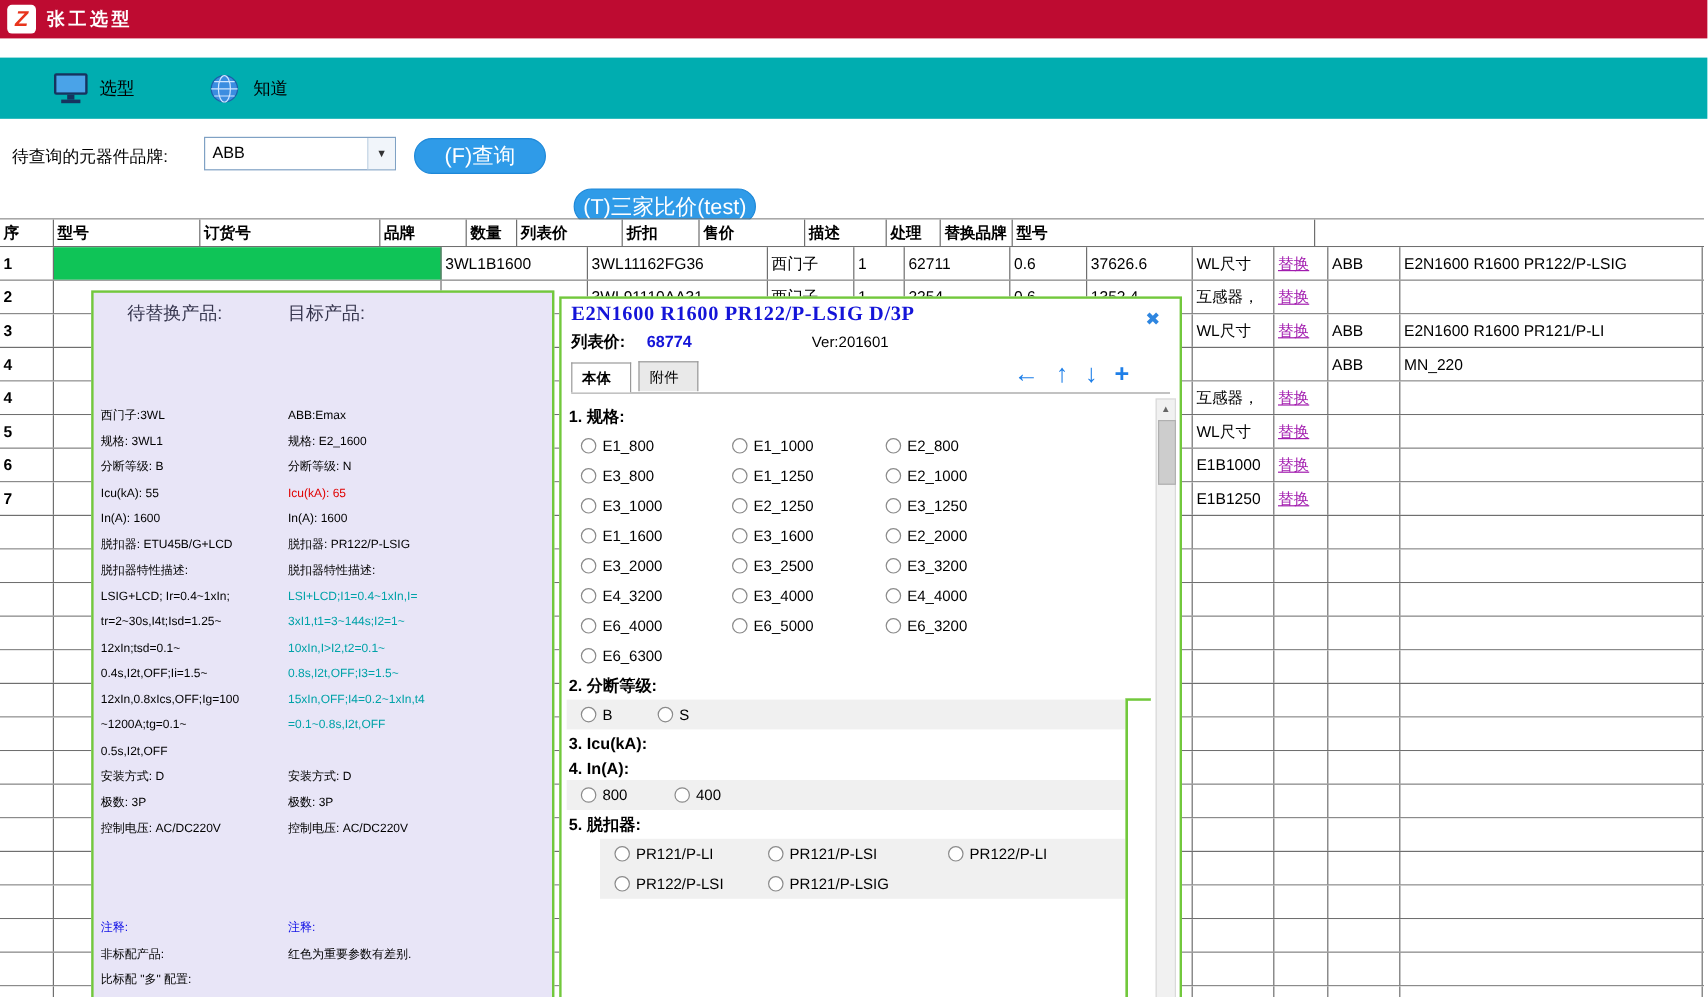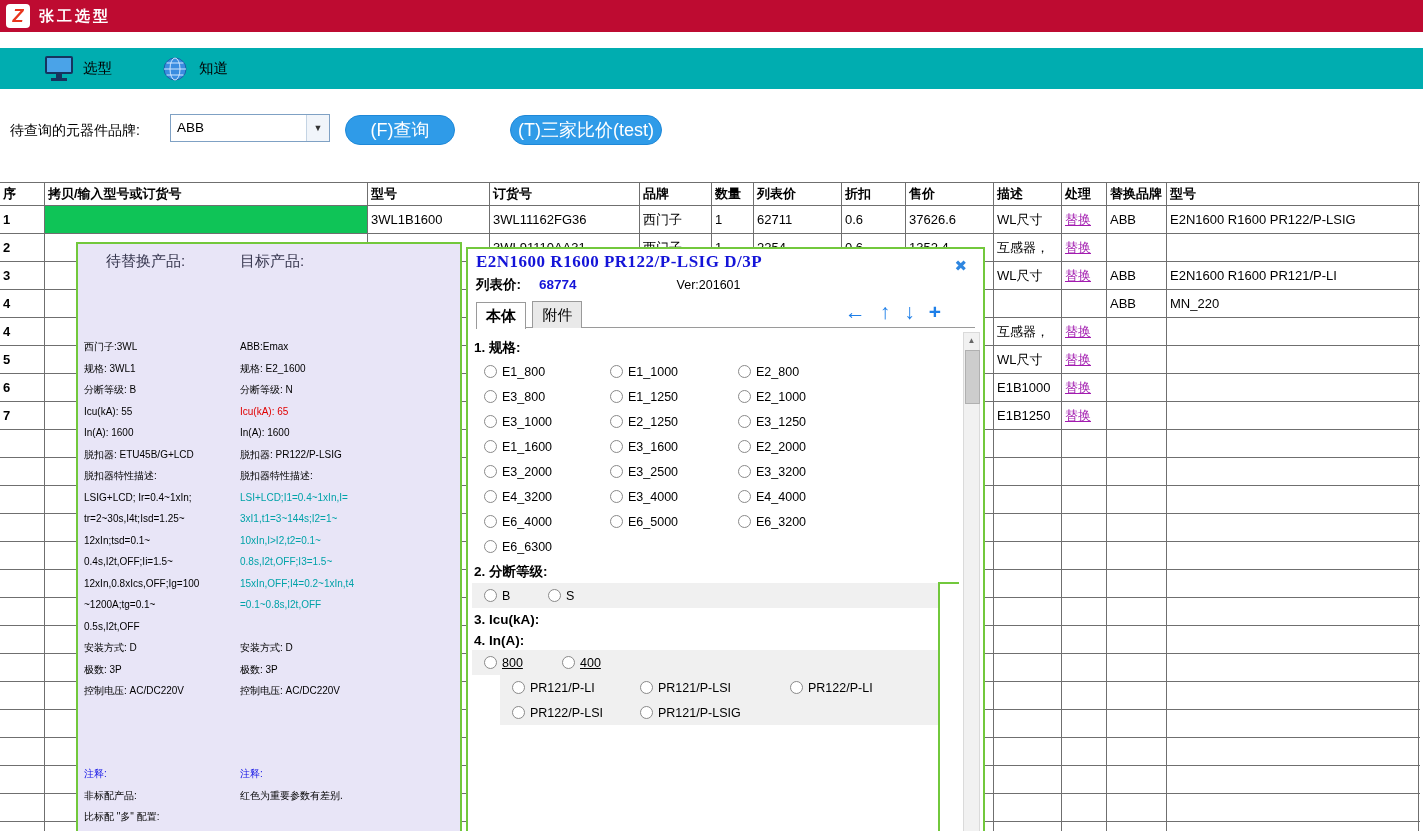--- a/index.html
+++ b/index.html
@@ -4,33 +4,33 @@
 <style>
   html,body{margin:0;padding:0;}
   #app{position:relative;width:1423px;height:831px;background:#fff;overflow:hidden;
        font-family:"Liberation Sans","DejaVu Sans",sans-serif;color:#000;}
   
   .titlebar{position:absolute;top:0;left:0;right:0;height:32px;background:#BE0B31;display:flex;align-items:center;}
   .logo{width:24px;height:24px;background:#fff;border-radius:4px;margin:0 9px 0 6px;display:flex;align-items:center;justify-content:center;
         font-weight:bold;font-style:italic;font-size:18px;color:#E8341C;}
   .wtitle{color:#fff;font-size:15px;font-weight:bold;letter-spacing:3px;}
   
-  .tabstrip{position:absolute;top:48px;left:0;right:0;height:41px;background:#00ADB0;display:flex;align-items:center;padding-left:30px;gap:20px;box-sizing:border-box;}
+  .tabstrip{position:absolute;top:48px;left:0;right:0;height:51px;background:#00ADB0;display:flex;align-items:center;padding-left:30px;gap:32px;box-sizing:border-box;}
   .tab{display:flex;align-items:center;gap:9px;padding:5px 14px;font-size:14.5px;height:39px;box-sizing:border-box;color:#000;}
   .tab.active{background:linear-gradient(#D8F0A2,#8FC93F);border:1px solid #64A421;border-radius:2px;font-weight:600;}
   .ticon{display:inline-flex;width:30px;height:28px;align-items:center;justify-content:center;}
   
   .brand-label{position:absolute;left:10px;top:122px;font-size:14px;}
   .combo{position:absolute;left:170px;top:114px;width:160px;height:28px;background:#fff;border:1px solid #7FA1C4;display:flex;box-sizing:border-box;}
   .combo-val{flex:1;font-size:13.5px;padding:5px 6px;}
   .combo-btn{width:22px;border-left:1px solid #C4D4E4;background:#F1F5FA;display:flex;align-items:center;justify-content:center;font-size:9px;color:#333;}
   .btn{position:absolute;top:115px;height:30px;border-radius:15px;background:#2F9BE8;border:1px solid #1E88D8;color:#fff;font-size:18px;
        display:flex;align-items:center;justify-content:center;box-sizing:border-box;}
   .btn-query{left:345px;width:110px;}
-  .btn-compare{left:510px;width:152px;}
+  .btn-compare{left:478px;width:152px;margin-top:42px;}
   
   .tbl{position:absolute;left:0;top:182px;width:1420px;border-top:1px solid #6f6f6f;}
   .trow,.thead{display:flex;background:#fff;border-bottom:1px solid #6f6f6f;}
   .thead{height:22px;font-weight:bold;}
   .trow{height:27px;}
   .tcell{box-sizing:border-box;border-right:1px solid #6f6f6f;padding:0 3px;font-size:13px;white-space:nowrap;overflow:hidden;
          display:flex;align-items:center;flex:none;}
   .th{font-weight:bold;}
   .w0{width:45px}.w1{width:323px}.w2{width:122px}.w3{width:150px}.w4{width:72px}.w5{width:42px}.w6{width:88px}
   .w7{width:64px}.w8{width:88px}.w9{width:68px}.w10{width:45px}.w11{width:60px}.w12{width:252px}
@@ -51,21 +51,21 @@
   .cline.blue{color:#1414E6;margin-top:40px;}
   
   .sel{position:absolute;left:466px;top:247px;width:519px;height:613px;background:#fff;border:2px solid #72C83C;z-index:6;overflow:hidden;box-sizing:border-box;}
   .sel-title{margin:3px 30px 0 8px;font-family:"Liberation Serif","DejaVu Serif",serif;font-size:17px;font-weight:bold;color:#1414D8;letter-spacing:0.5px;white-space:nowrap;}
   .sel-close{position:absolute;top:8px;right:16px;color:#2E86E0;font-size:15px;font-weight:bold;cursor:pointer;}
   .sel-price{margin:4px 8px 0;font-size:13.5px;display:flex;align-items:baseline;}
   .pl{font-weight:bold;}
   .pv{font-weight:bold;color:#1414D8;margin-left:18px;}
   .ver{margin-left:100px;font-size:12.5px;}
   .sel-tabs{margin:7px 8px 0;height:26px;border-bottom:1px solid #9a9a9a;position:relative;}
-  .stab{display:inline-block;min-width:32px;text-align:center;font-size:15px;padding:4px 8px 3px;border:1px solid #9a9a9a;border-bottom:none;
+  .stab{display:inline-block;min-width:32px;font-size:12px;padding:4px 8px 3px;border:1px solid #9a9a9a;border-bottom:none;
         background:#E9E9E9;margin-right:2px;vertical-align:bottom;cursor:pointer;}
   .stab.active{background:#fff;font-weight:bold;position:relative;top:1px;}
   .nav{position:absolute;right:34px;top:-2px;display:flex;gap:14px;}
   .nav span{color:#1E7FE8;font-size:21px;font-weight:bold;line-height:26px;cursor:pointer;}
   .sel-body{position:absolute;left:4px;right:24px;top:86px;bottom:4px;overflow:hidden;}
   .shead{font-weight:bold;font-size:13.5px;padding:4px 2px 2px;background:#fff;}
   .sopts{display:grid;grid-auto-rows:25px;align-items:center;padding-left:12px;background:#fff;}
   .sopts.shaded{background:#F0F0F0;}
   .opt{display:flex;align-items:center;gap:5px;font-size:12.5px;white-space:nowrap;cursor:pointer;}
   .rb{width:13px;height:13px;border-radius:50%;border:1px solid #8a8a8a;background:#fff;display:inline-flex;align-items:center;justify-content:center;flex:none;box-sizing:border-box;}
@@ -116,21 +116,20 @@
   <div class="combo">
     <span class="combo-val">ABB</span>
     <span class="combo-btn">▼</span>
   </div>
   <div class="btn btn-query">(F)查询</div>
   <div class="btn btn-compare">(T)三家比价(test)</div>
 
   <div class="tbl">
     <div class="thead">
         <div class="tcell th w0">序</div>
-        <div class="tcell th w1">拷贝/输入型号或订货号</div>
         <div class="tcell th w2">型号</div>
         <div class="tcell th w3">订货号</div>
         <div class="tcell th w4">品牌</div>
         <div class="tcell th w5">数量</div>
         <div class="tcell th w6">列表价</div>
         <div class="tcell th w7">折扣</div>
         <div class="tcell th w8">售价</div>
         <div class="tcell th w9">描述</div>
         <div class="tcell th w10">处理</div>
         <div class="tcell th w11">替换品牌</div>
@@ -678,31 +677,32 @@
           <span class="opt">
             <span class="rb"></span>
             <span class="ot">S</span>
           </span>
         </div>
         <div class="shead">3. Icu(kA):</div>
         <div class="sopts shaded" style="grid-template-columns: 1fr;">
           <span class="opt sel"></span>
         </div>
         <div class="shead">4. In(A):</div>
-        <div class="sopts shaded" style="grid-template-columns: 78px 74px 1fr; text-decoration: underline;">
+        <div class="sopts shaded" style="grid-template-columns: 78px 74px 1fr;">
           <span class="opt sel"></span>
           <span class="opt">
             <span class="rb"></span>
             <span class="ot">800</span>
           </span>
           <span class="opt">
             <span class="rb"></span>
             <span class="ot">400</span>
           </span>
         </div>
+        <div class="shead">5. 脱扣器:</div>
         <div class="sopts shaded" style="grid-template-columns: 128px 150px 1fr; margin-left: 28px;">
           <span class="opt">
             <span class="rb"></span>
             <span class="ot">PR121/P-LI</span>
           </span>
           <span class="opt">
             <span class="rb"></span>
             <span class="ot">PR121/P-LSI</span>
           </span>
           <span class="opt">

